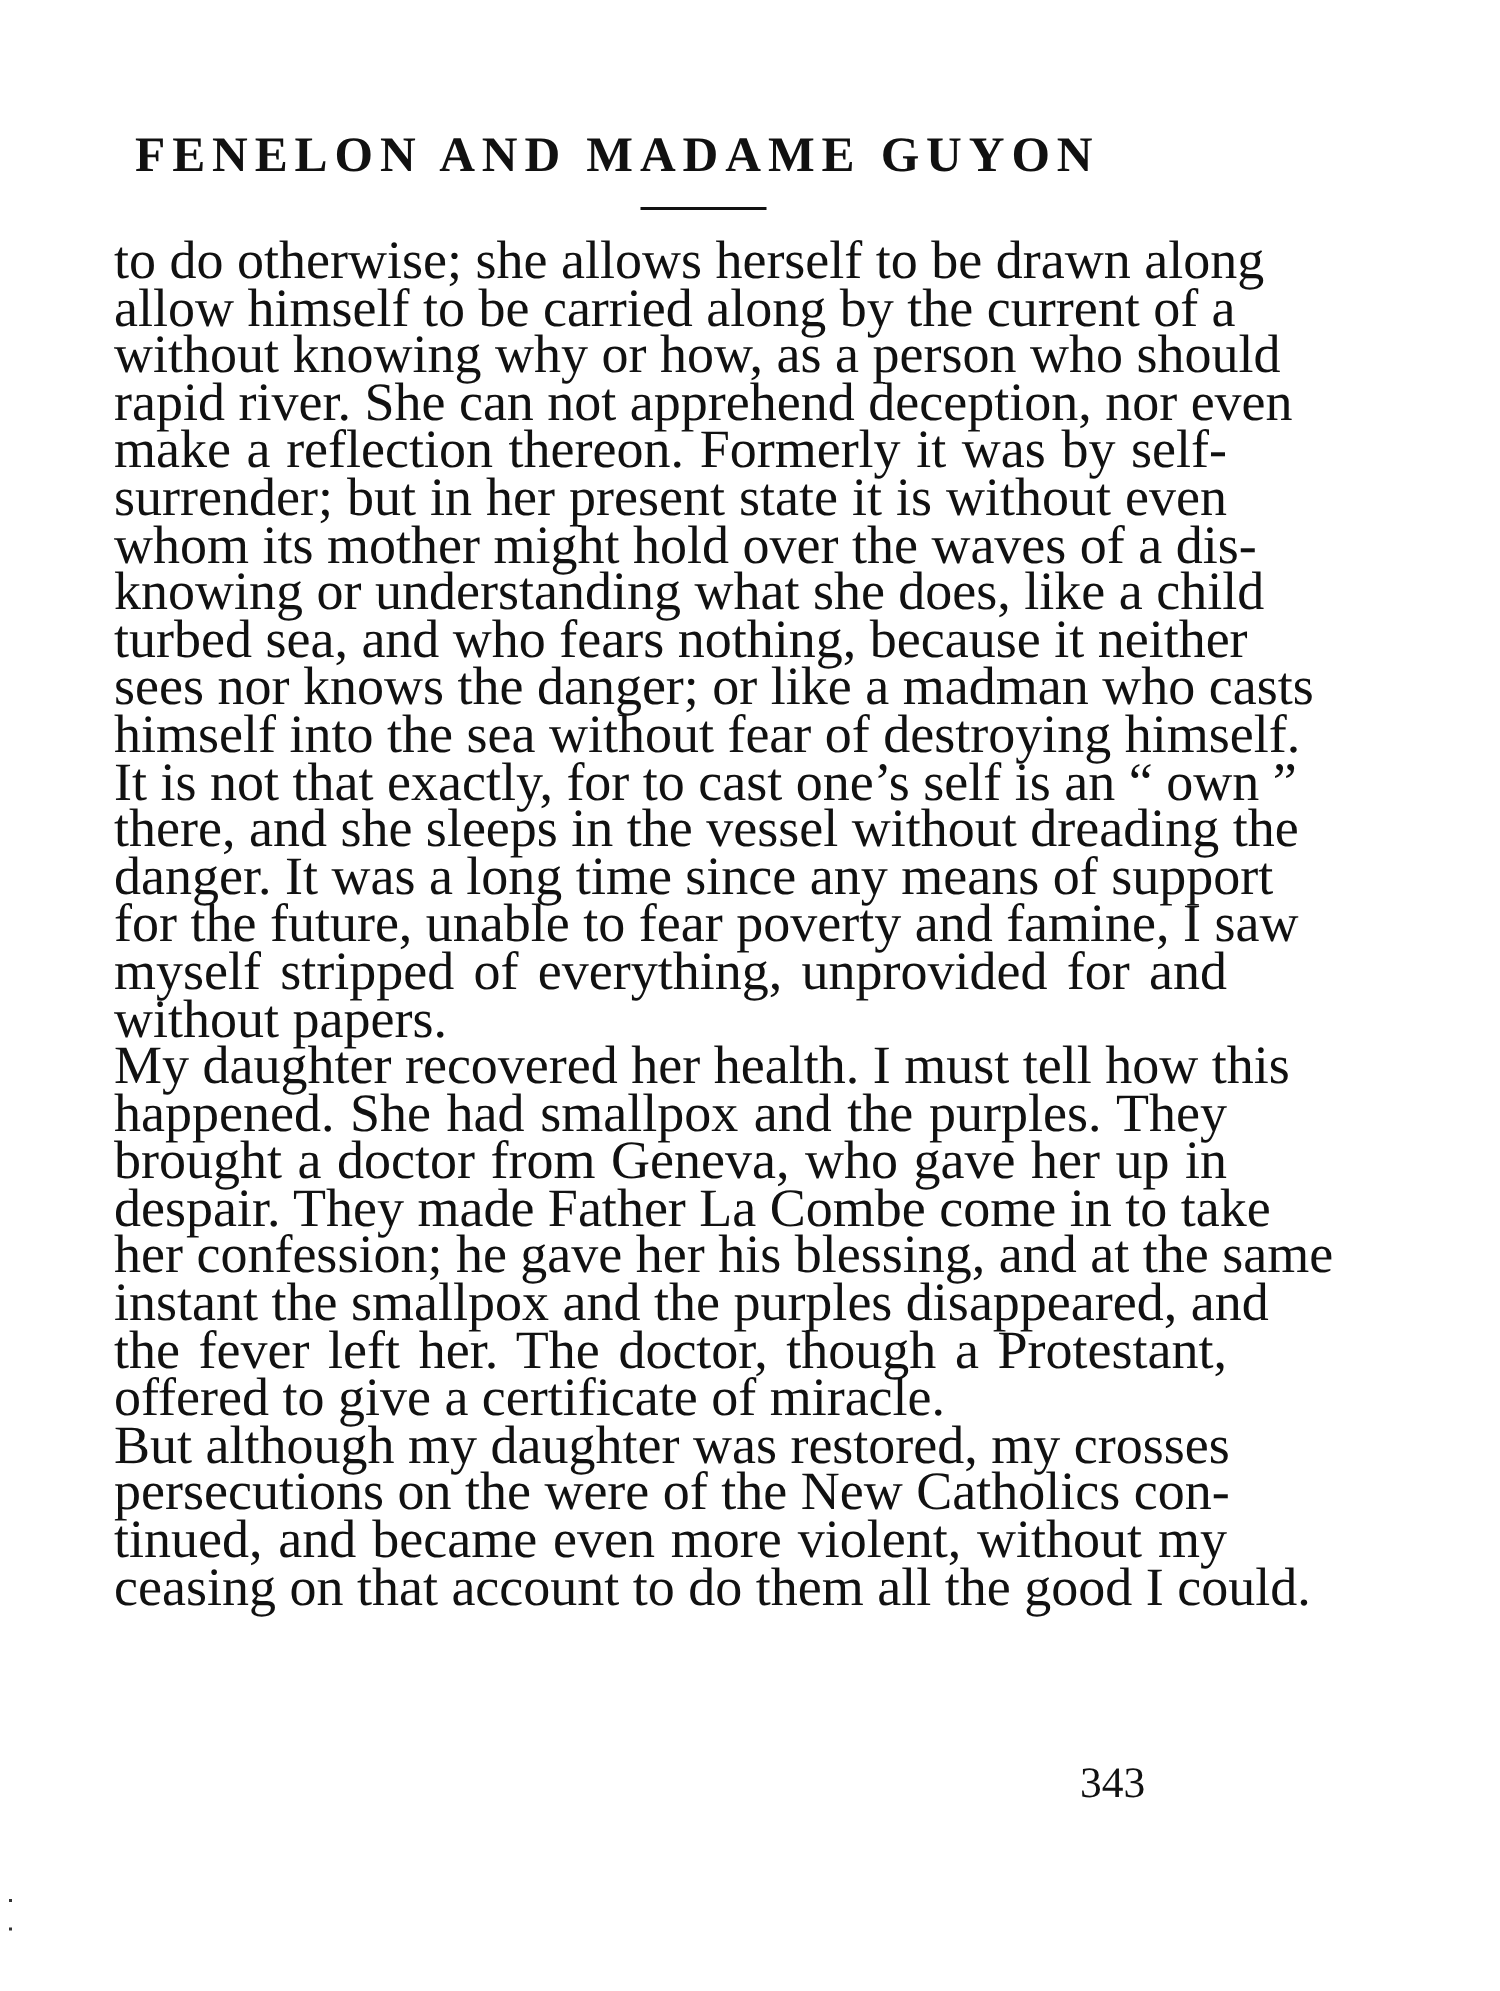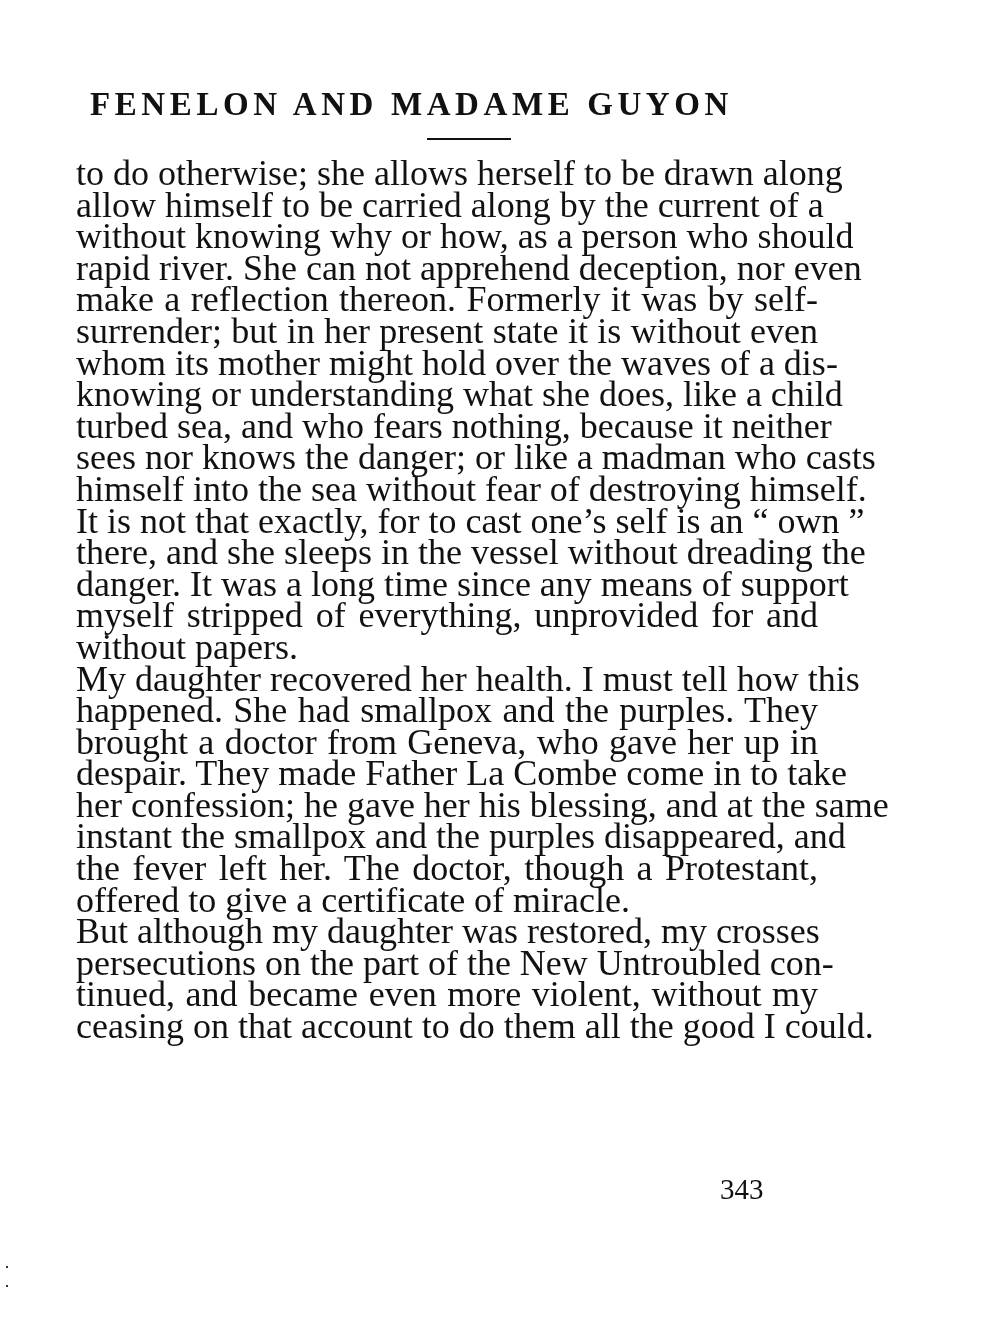--- a/index.html
+++ b/index.html
@@ -84,36 +84,37 @@
       <span class="line">make a reflection thereon. Formerly it was by self-</span>
       <span class="line">surrender; but in her present state it is without even</span>
       <span class="line">whom its mother might hold over the waves of a dis-</span>
       <span class="line">knowing or understanding what she does, like a child</span>
       <span class="line">turbed sea, and who fears nothing, because it neither</span>
       <span class="line">sees nor knows the danger; or like a madman who casts</span>
       <span class="line">himself into the sea without fear of destroying himself.</span>
       <span class="line">It is not that exactly, for to cast one’s self is an “ own ”</span>
       <span class="line">there, and she sleeps in the vessel without dreading the</span>
       <span class="line">danger. It was a long time since any means of support</span>
+      <span class="line">for the future, unable to fear poverty and famine, I saw</span>
       <span class="line">myself stripped of everything, unprovided for and</span>
       <span class="line last">without papers.</span>
     </div>
     <div>
       <span class="line">My daughter recovered her health. I must tell how this</span>
       <span class="line">happened. She had smallpox and the purples. They</span>
       <span class="line">brought a doctor from Geneva, who gave her up in</span>
       <span class="line">despair. They made Father La Combe come in to take</span>
       <span class="line">her confession; he gave her his blessing, and at the same</span>
       <span class="line">instant the smallpox and the purples disappeared, and</span>
       <span class="line">the fever left her. The doctor, though a Protestant,</span>
       <span class="line last">offered to give a certificate of miracle.</span>
     </div>
     <div>
       <span class="line">But although my daughter was restored, my crosses</span>
-      <span class="line">persecutions on the part of the New Untroubled con-</span>
+      <span class="line">persecutions on the were of the New Catholics con-</span>
       <span class="line">tinued, and became even more violent, without my</span>
       <span class="line">ceasing on that account to do them all the good I could.</span>
     </div>
   </div>
 
   <div class="page-number">343</div>
 
   <div class="speck" style="left:6px; top:1266px;"></div>
   <div class="speck" style="left:6px; top:1285px;"></div>
 </div>

